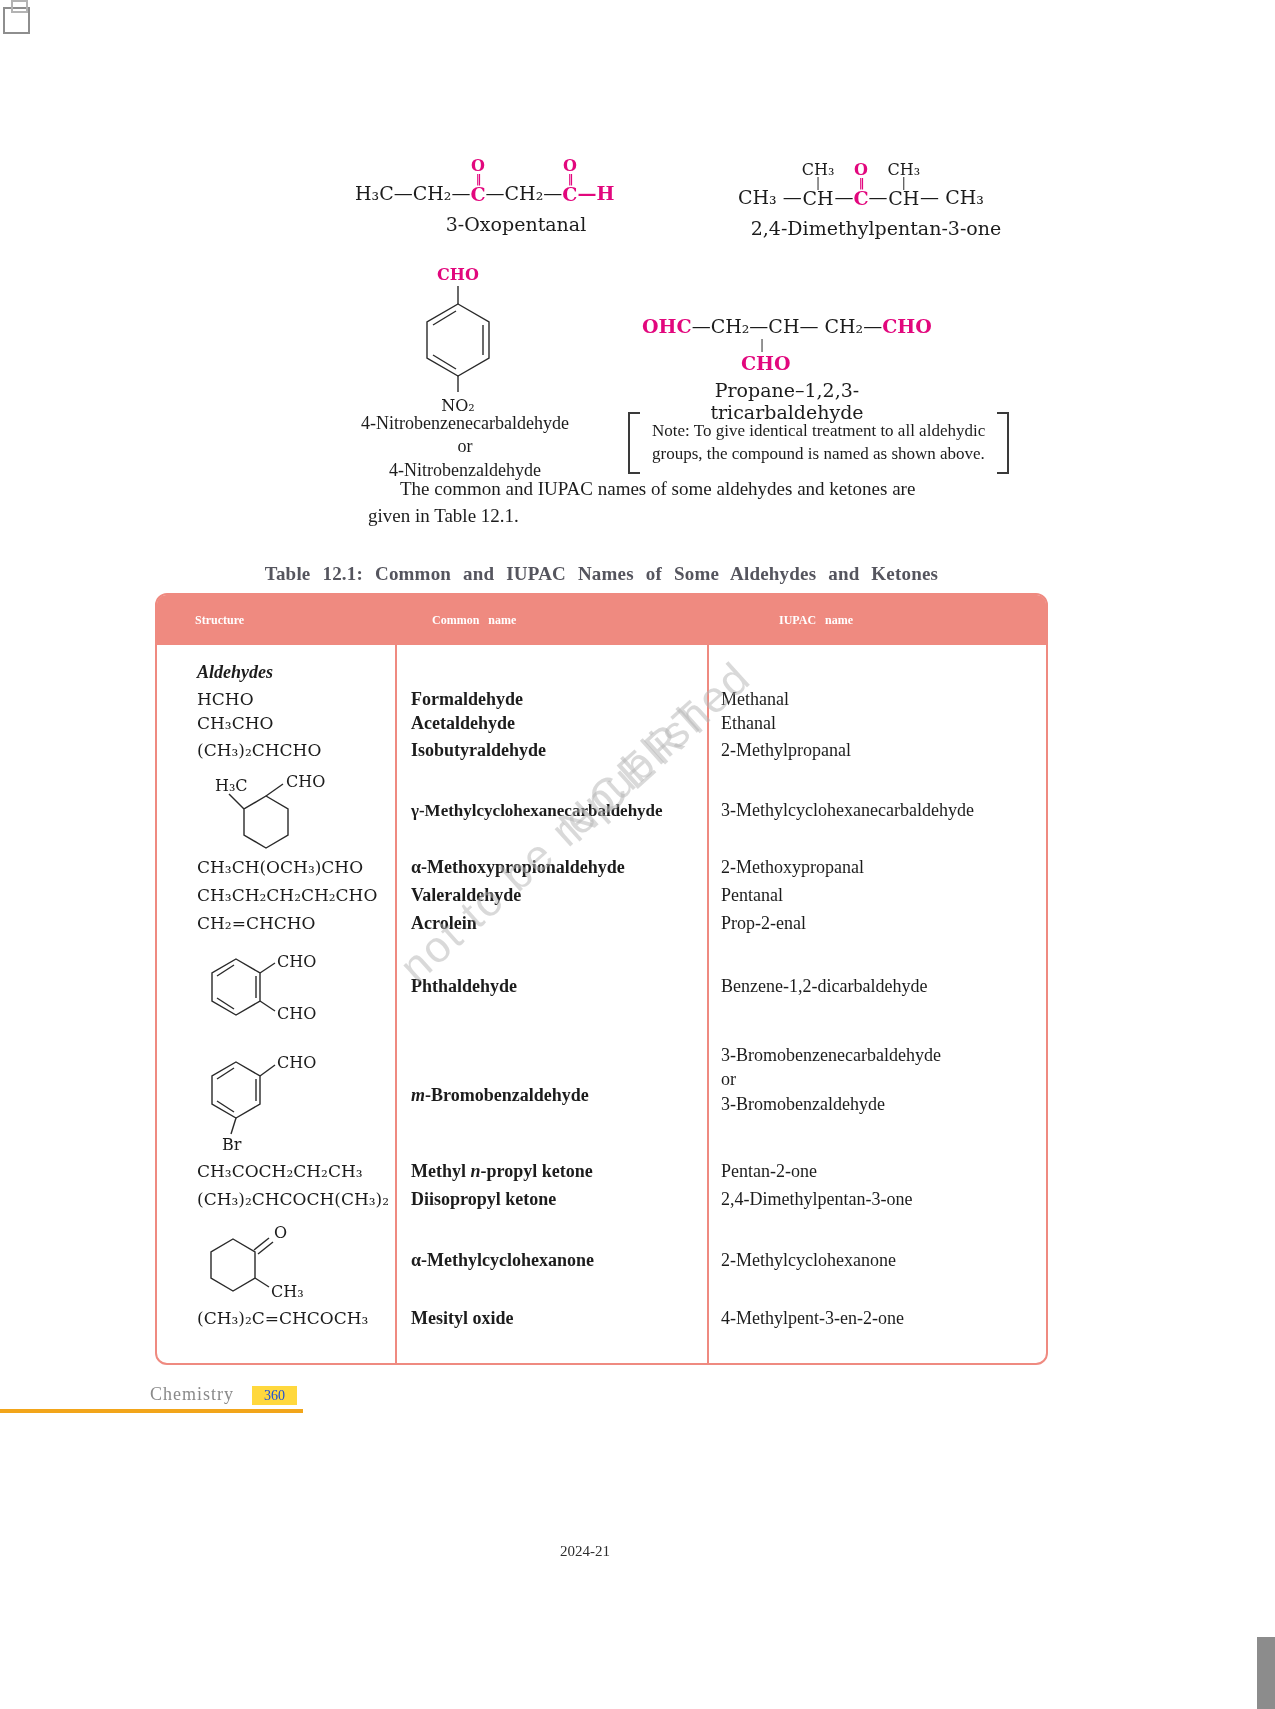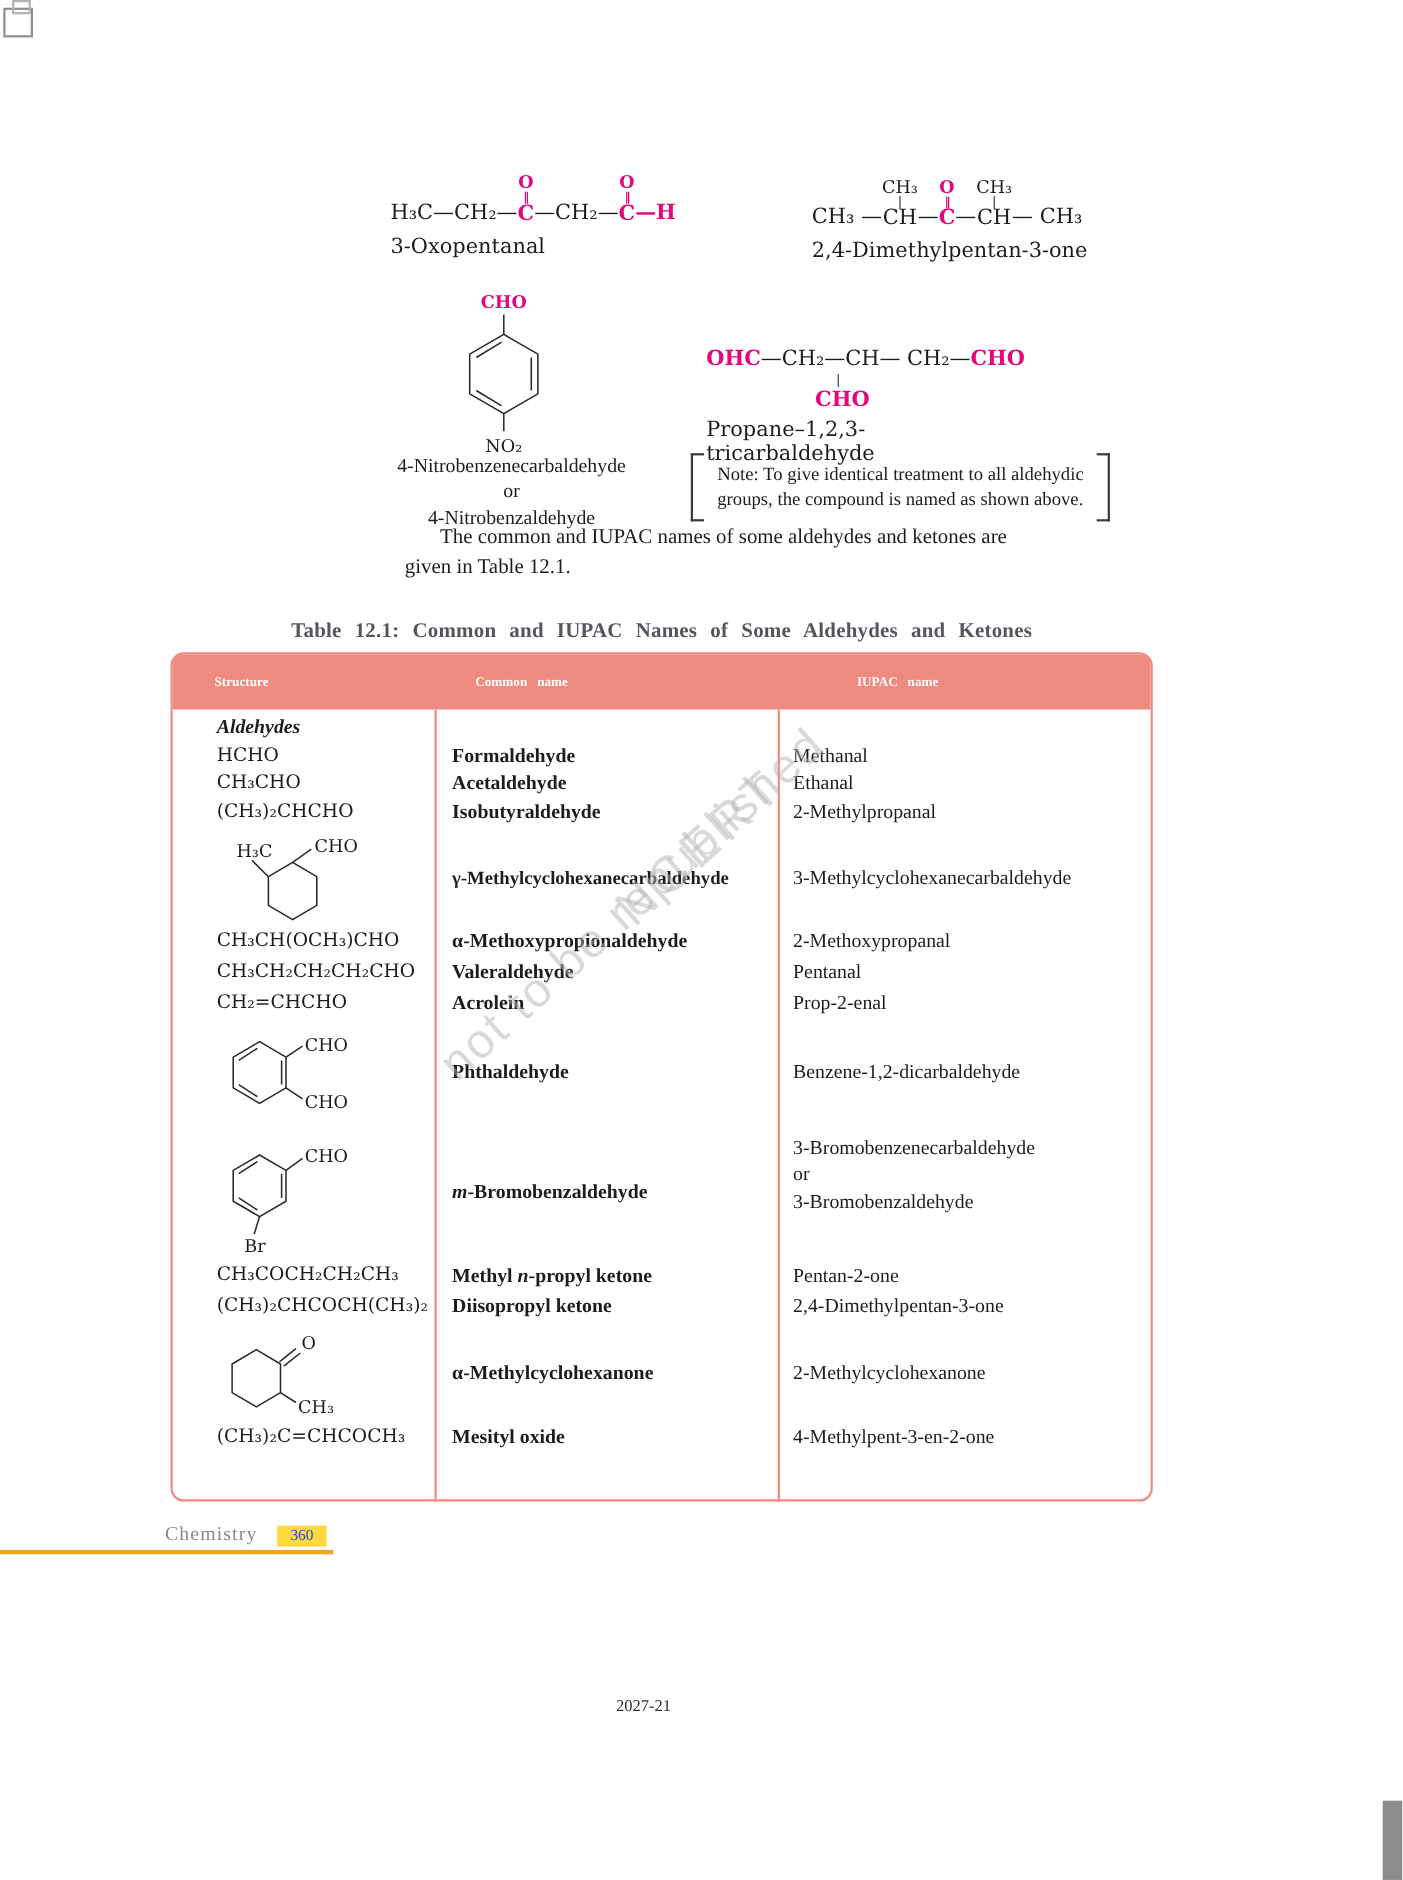--- a/index.html
+++ b/index.html
@@ -11,21 +11,21 @@
   .abs { position:absolute; }
 
   
   .chem { font-family:"DejaVu Serif", "Liberation Serif", serif; }
   .frow { display:flex; align-items:flex-end; white-space:pre; font-size:19px; line-height:1.1; }
   .vgroup { display:inline-flex; flex-direction:column; align-items:center; line-height:1; }
   .vtop { font-size:16px; line-height:1; }
   .dbond { font-size:11px; line-height:1; letter-spacing:-1px; }
   .sbond { font-size:12px; line-height:0.9; }
   .mag { color:#e2077d; font-weight:bold; }
-  .flabel { font-size:19px; margin-top:9px; color:#1c1c1c; }
+  .flabel { text-align:center; font-size:19px; margin-top:9px; color:#1c1c1c; }
 
   
   .notebox { display:flex; align-items:stretch; }
   .bracket { width:12px; border:2.5px solid #3a3a3a; }
   .bracket.left { border-right:none; }
   .bracket.right { border-left:none; }
   .notetext { padding:8px 12px; font-size:17px; line-height:1.35; }
 
   
   .para { font-size:19px; line-height:1.4; }
@@ -37,21 +37,21 @@
 
   
   .tbl {
     border:2px solid #ef8a80; border-radius:12px; background:#fff;
   }
   .tbl-head {
     height:50px; background:#ef8a80; border-radius:9px 9px 0 0; position:relative;
     color:#ffffff; font-weight:bold; font-size:12px; word-spacing:6px;
   }
   .tbl-head span { position:absolute; top:0; line-height:50px; }
-  .tbl-body { position:relative; padding-top:0; }
+  .tbl-body { position:relative; padding-top:12px; }
   .vline { position:absolute; top:0; bottom:0; width:2px; background:#ef8a80; }
   .trow { display:grid; grid-template-columns:238px 312px 339px; align-items:center; }
   .c1 { padding-left:40px; font-size:17px; }
   .c2 { padding-left:16px; font-size:18px;font-weight:bold; }
   .c3 { padding-left:14px; font-size:18px; }
   .sect { font-size:18px; font-weight:bold; font-style:italic; }
   svg text { font-family:"DejaVu Serif", "Liberation Serif", serif; font-size:16px; fill:#1c1c1c; }
   svg line, svg polygon { stroke:#2a2a2a; stroke-width:1.4; fill:none; }
 
   
@@ -310,15 +310,15 @@
 
 <div class="wm" style="left:390px; top:955px; transform:rotate(-42deg); font-size:44px; letter-spacing:2px;">not to be republished</div>
 <div class="wm" style="left:548px; top:812px; transform:rotate(-42deg); font-size:46px; letter-spacing:6px;">NCERT</div>
 
 <div class="abs" style="left:150px; top:1384px;">
   <span class="foot-subject">Chemistry</span>
   <span class="page-badge">360</span>
 </div>
 <div class="abs foot-line" style="left:0; top:1409px; width:303px;"></div>
 
-<div class="abs year" style="left:0; top:1543px; width:1170px;">2027-21</div>
+<div class="abs year" style="left:0; top:1543px; width:1170px;">2024-21</div>
 
 <div class="side-tab" style="left:1257px; top:1637px; width:18px; height:72px;"></div>
 
 </body></html>

